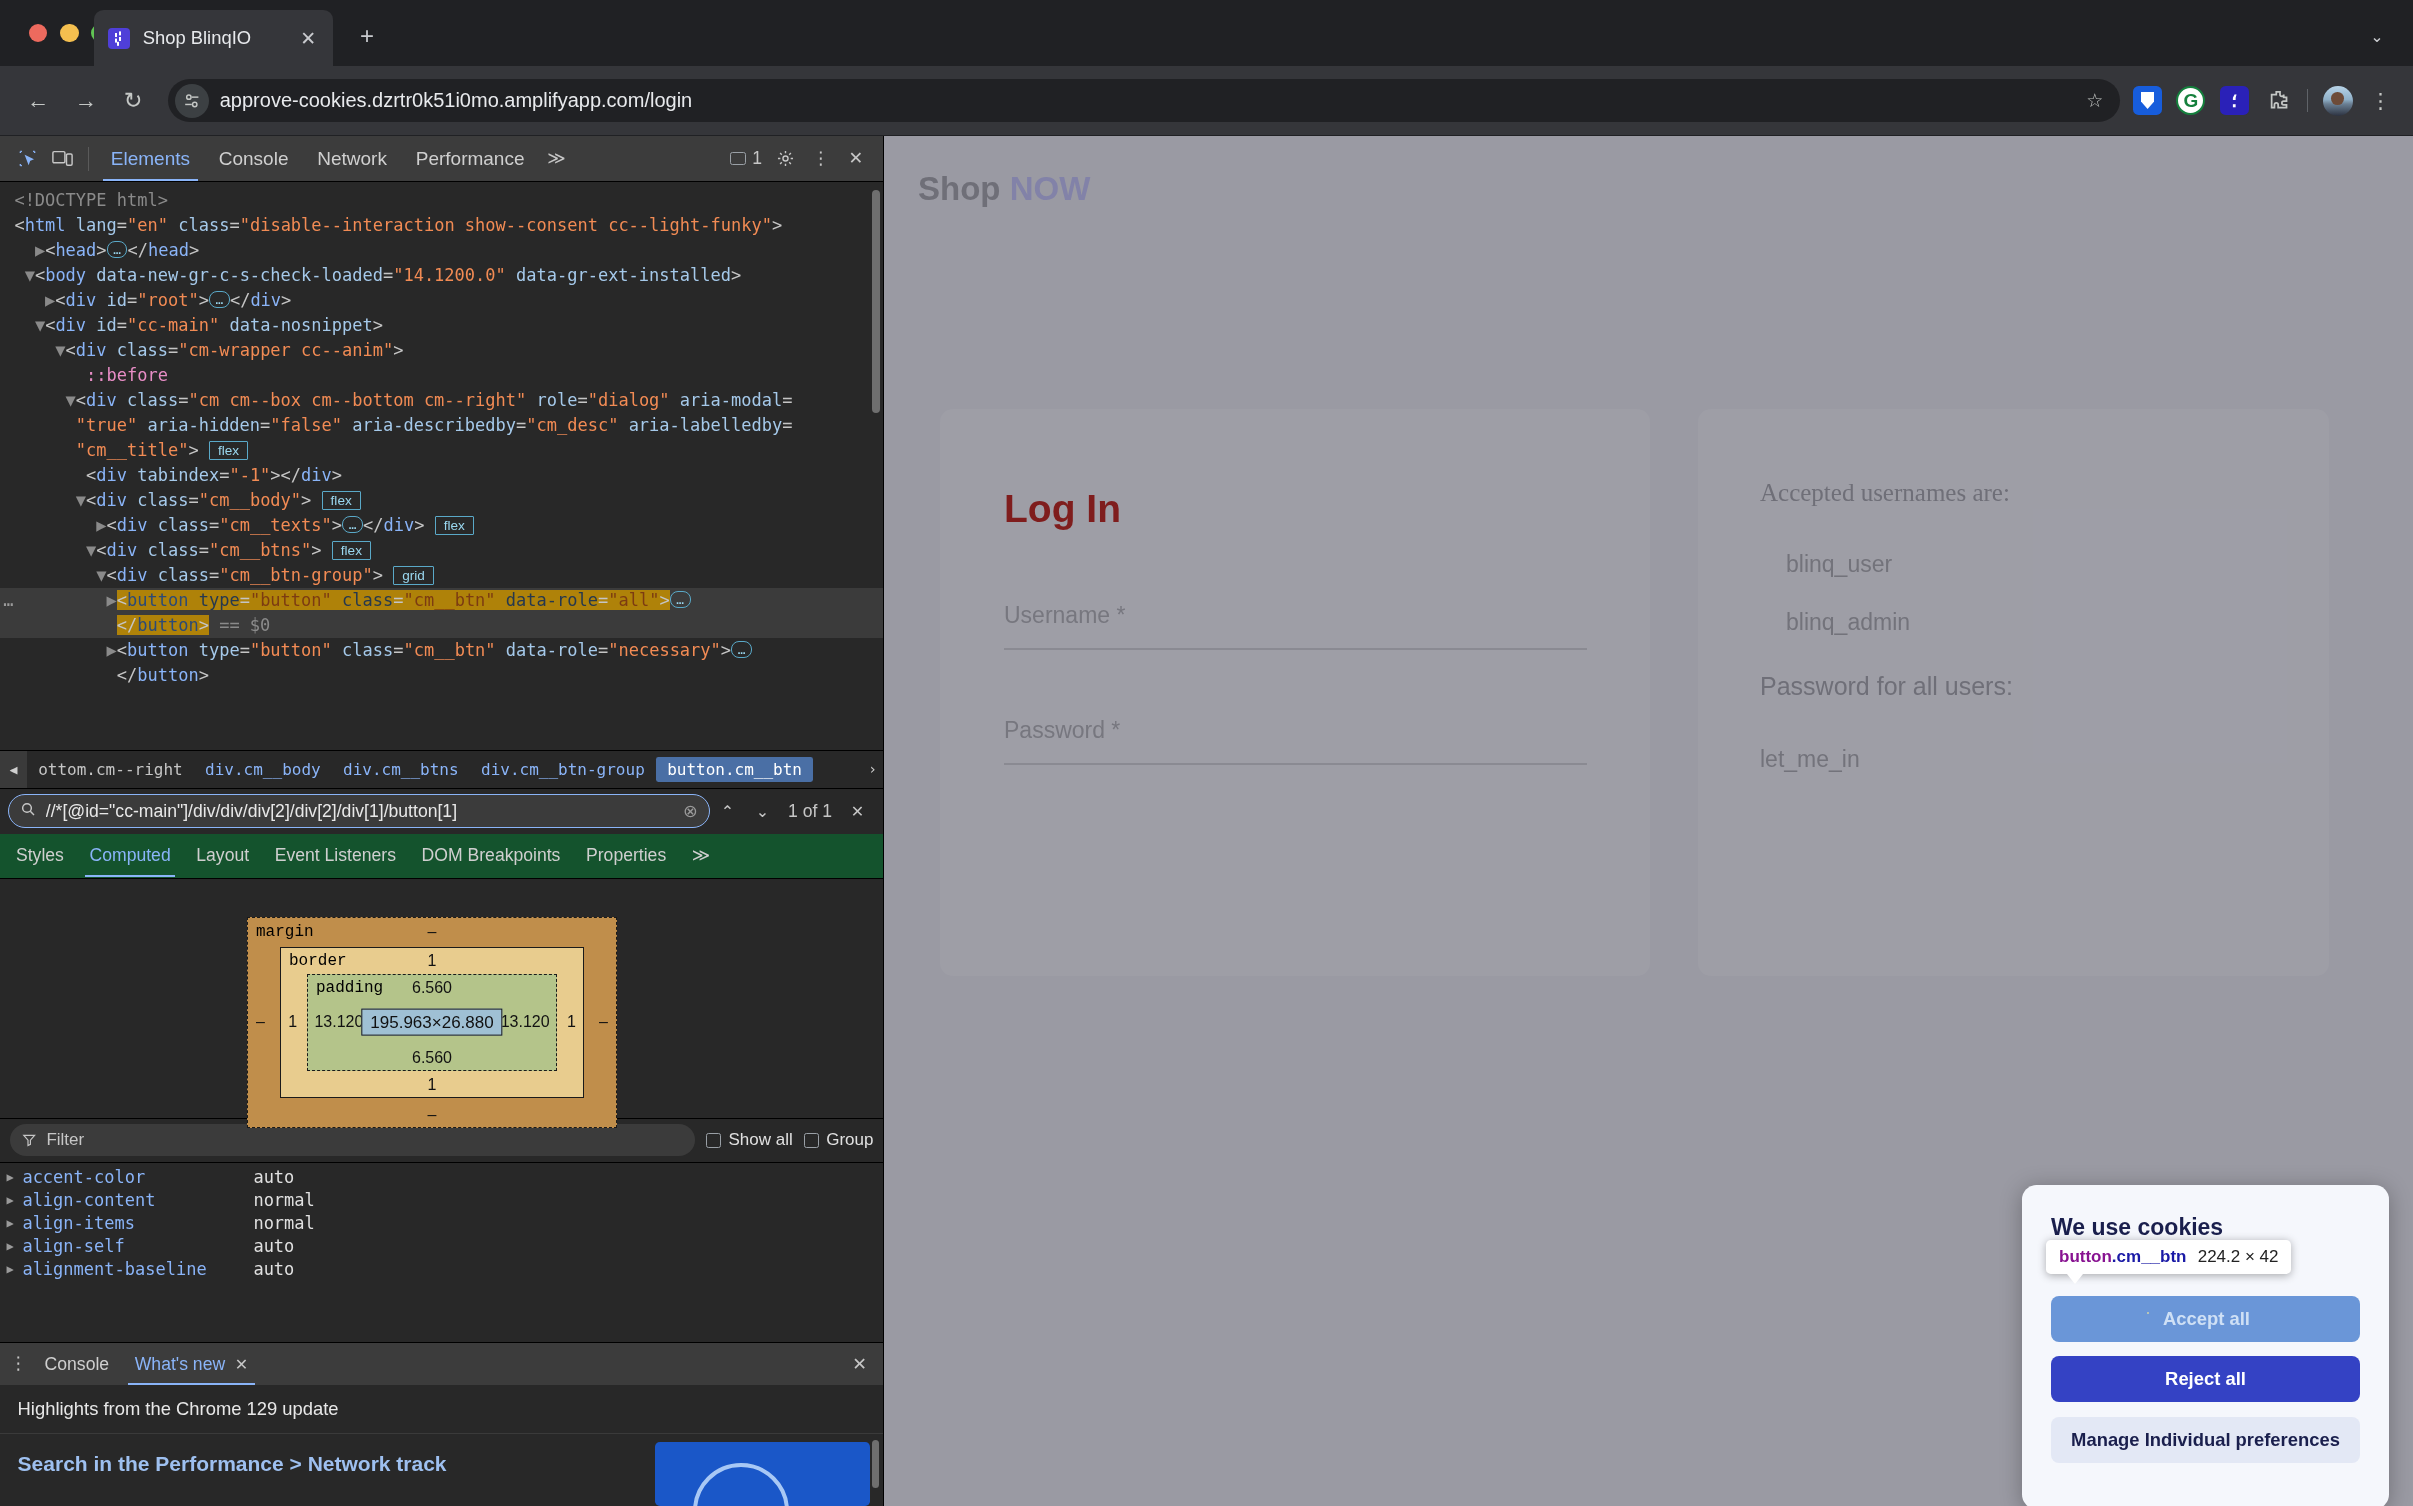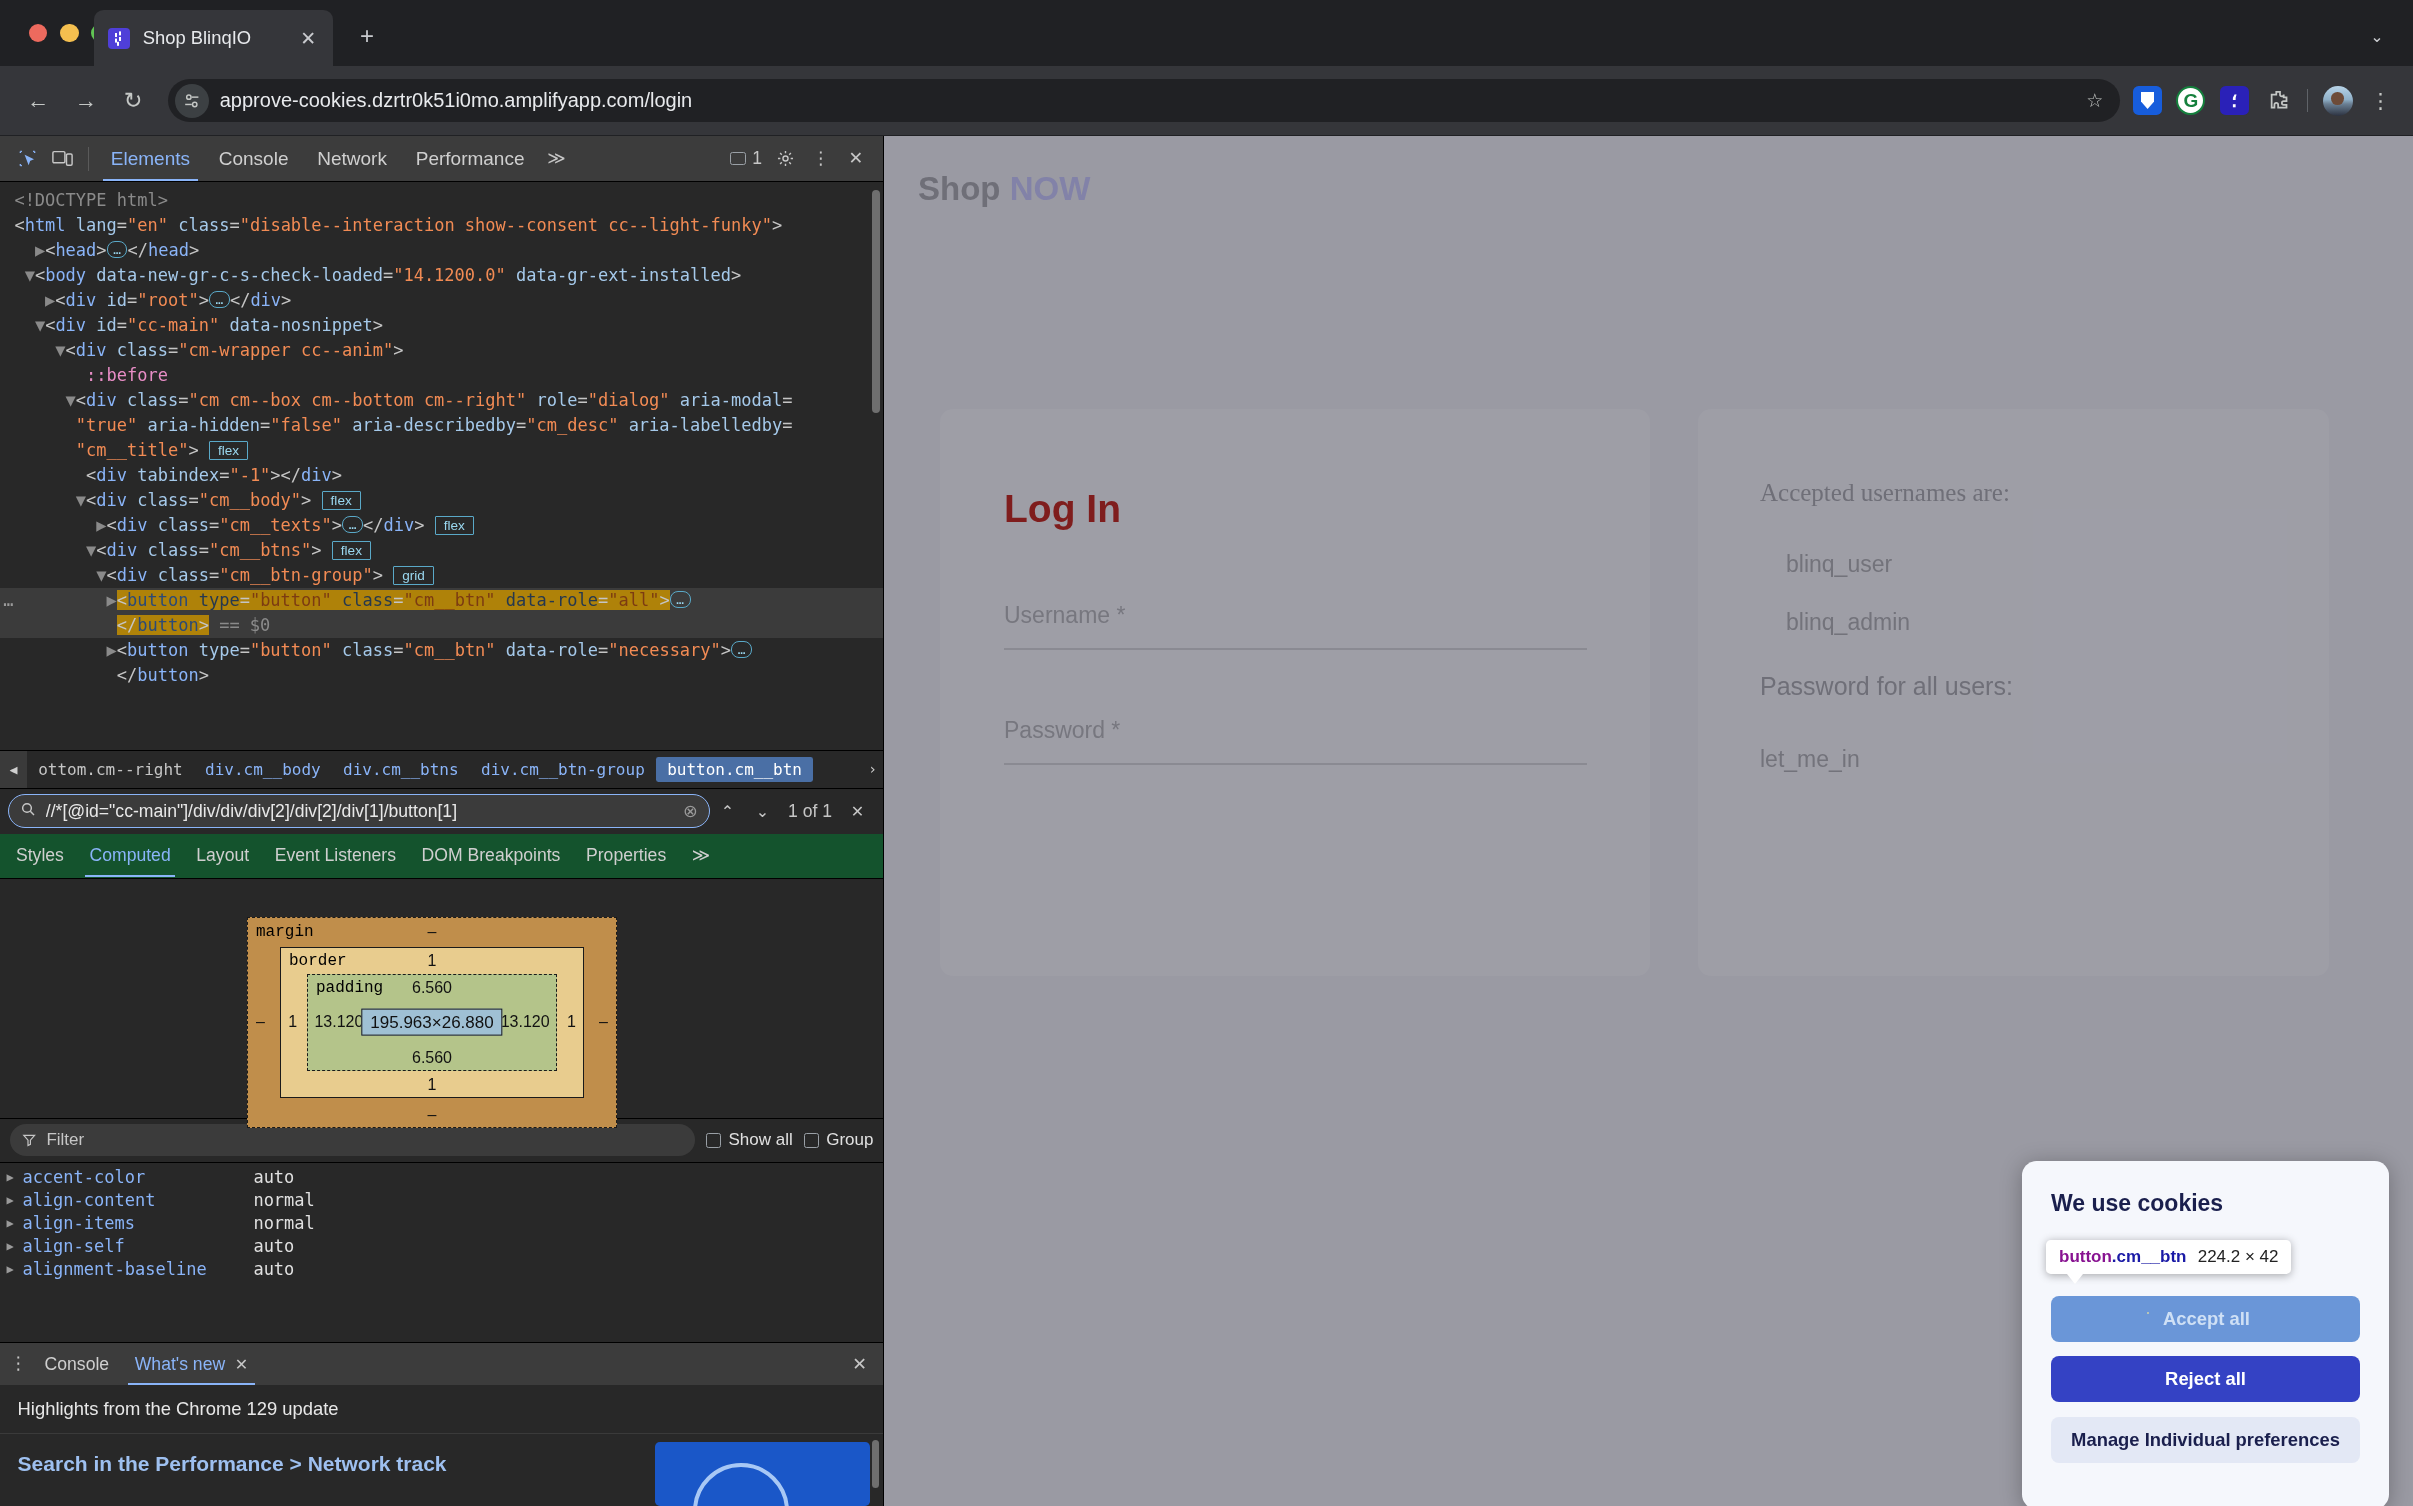--- a/index.html
+++ b/index.html
@@ -143,21 +143,21 @@
   .ii-2 { top: 200px; }
   .it-2 { top: 263px; }
   .ii-3 { top: 337px; left: 62px; }
 
   
   .cookie-modal {
     position: absolute; right: 24px; bottom: -3.2px; width: 367px;
     background: #F5F7FC; border-radius: 14.4px; padding: 29px 29px 32px;
     box-shadow: 0 3.2px 22.3px rgba(0,0,0,0.28);
   }
-  .cm-title { font-size: 23px; font-weight: bold; color: #1a1f4d; margin-bottom: 24px; }
+  .cm-title { font-size: 23px; font-weight: bold; color: #1a1f4d; }
   .cm-desc { font-size: 20px; color: #24294f; margin-bottom: 32px; }
   .cm-btn {
     width: 100%; height: 46px; border-radius: 8px; border: 0;
     font-size: 18.4px; font-weight: bold; margin-bottom: 14.4px;
     display: flex; align-items: center; justify-content: center;
     font-family: "Liberation Sans", sans-serif;
   }
   .cm-accept { background: #6a96d8; color: #cfe0f5; position: relative; }
   .cm-accept-hl {
     position: absolute; left: -14.4px; right: -14.4px; top: -6.4px; bottom: -6.4px;

